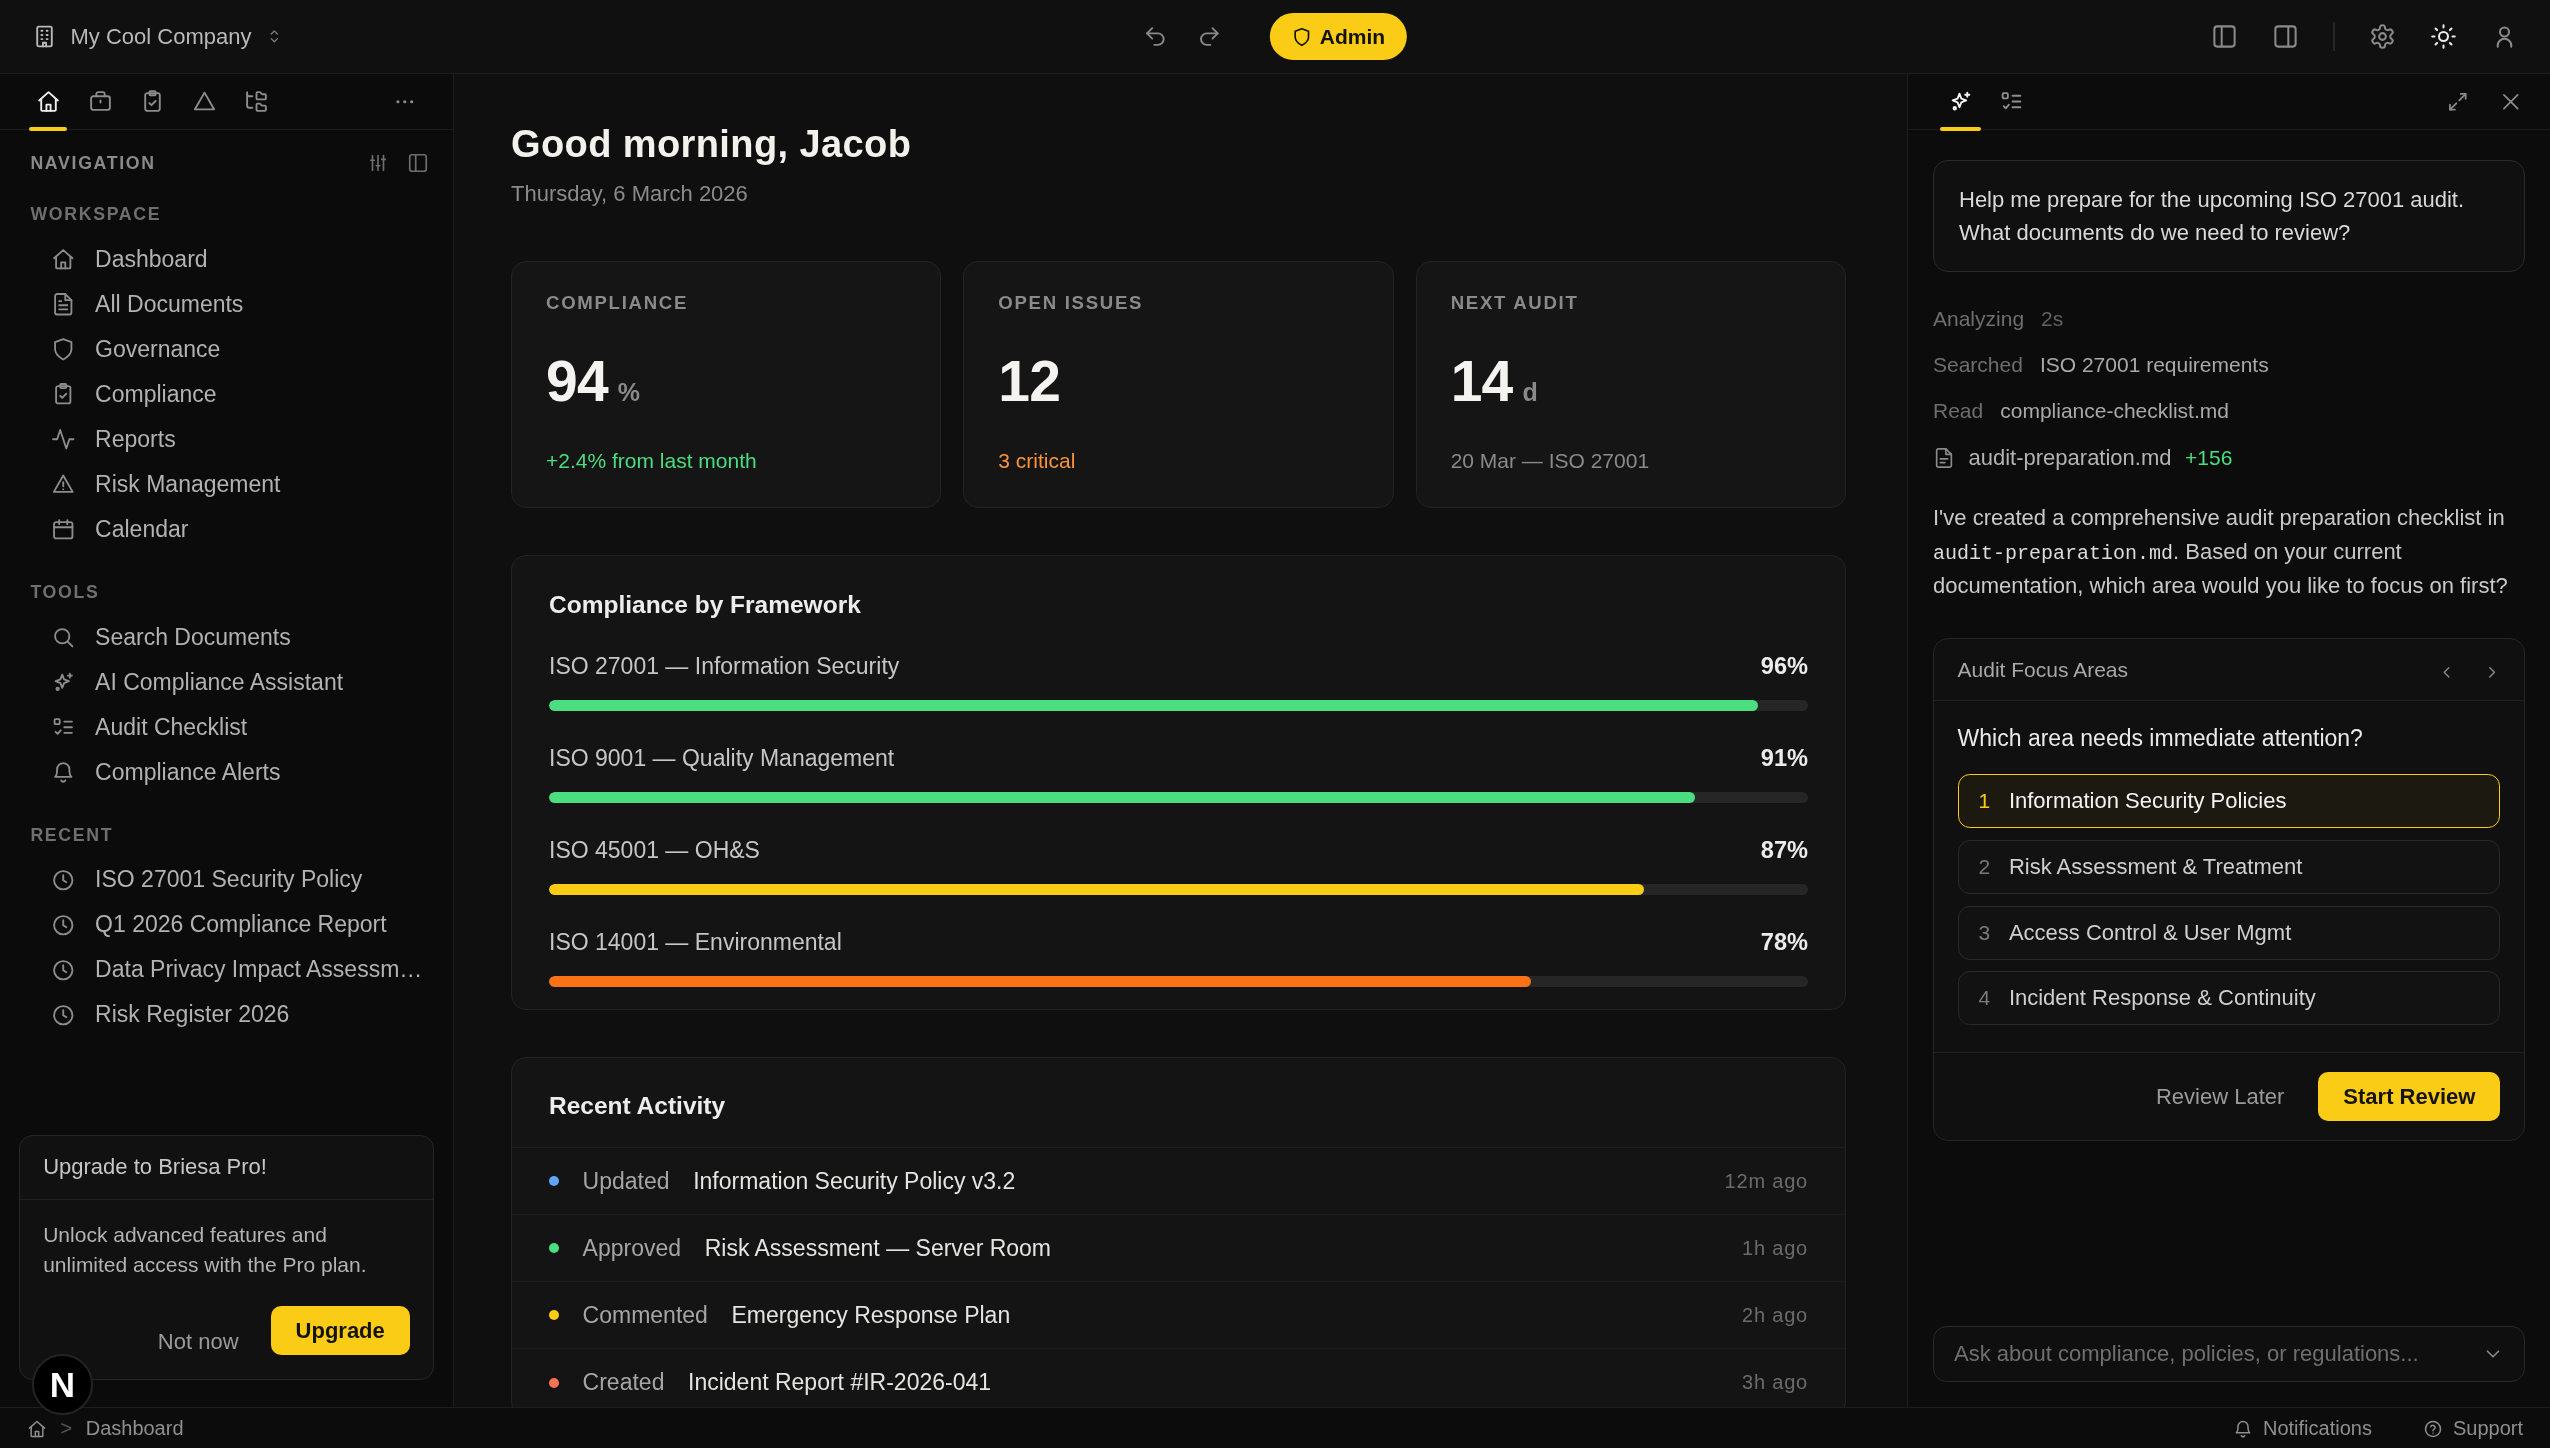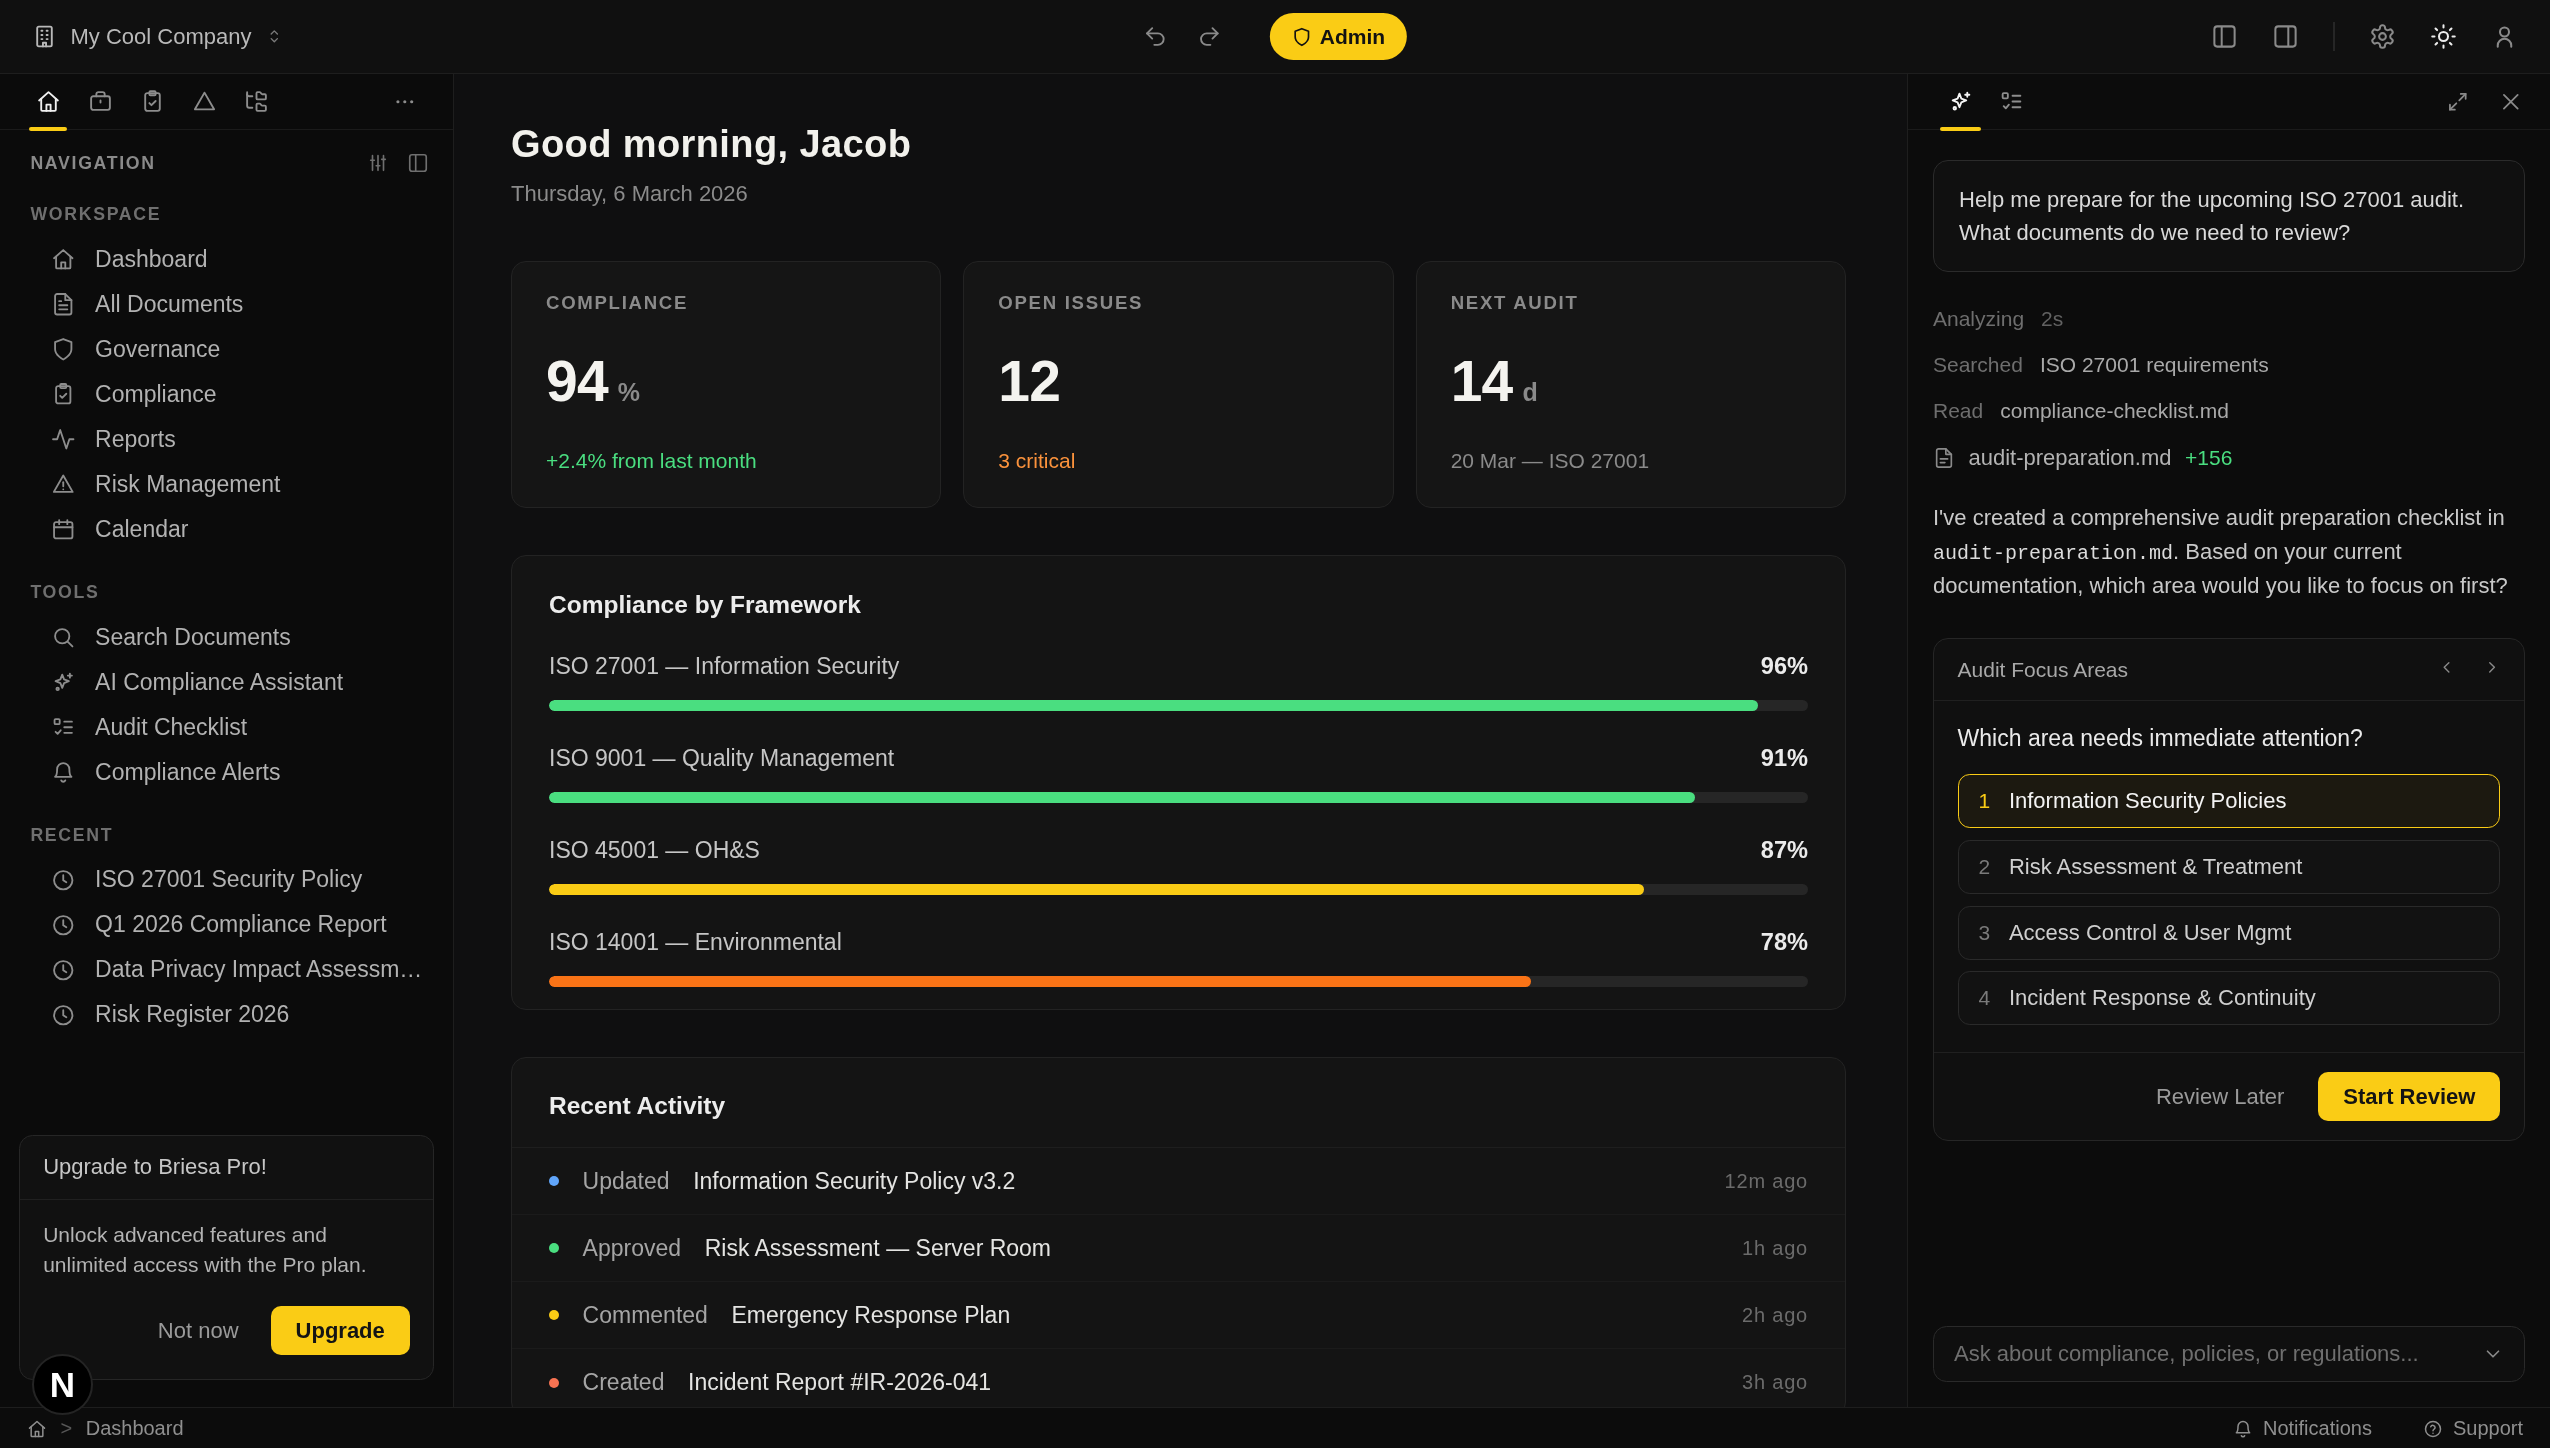--- a/index.html
+++ b/index.html
@@ -55,21 +55,21 @@
   .section { margin-top:30px; }
   .section-label { font-size:17.7px; letter-spacing:1.7px; font-weight:700; color:#6f6f6f; padding-left:11.8px; margin-bottom:11.8px; }
   .nav-item {
     height:45px; display:flex; align-items:center; gap:20px; padding-left:32px;
     font-size:23px; color:#b2b2b2; border-radius:8.4px; cursor:pointer;
   }
   .nav-item .nicon { color:#8d8d8d; }
   .upgrade-card { margin:0 18.6px 27px; border:1.7px solid #262626; border-radius:13.5px; background:#111111; }
   .upgrade-head { padding:18.6px 23.6px; font-size:22px; color:#c6c6c6; border-bottom:1.7px solid #202020; }
   .upgrade-body { padding:20px 23.6px 0; font-size:21px; line-height:1.45; color:#b3b3b3; }
-  .upgrade-actions { display:flex; justify-content:flex-end; align-items:center; gap:32px; padding:25px 23.6px 23.6px; }
+  .upgrade-actions { display:flex; justify-content:flex-end; align-items:flex-end; gap:32px; padding:25px 23.6px 23.6px; }
   .ghost-btn { font-size:22px; color:#9a9a9a; cursor:pointer; }
   .yellow-btn { background:#facc15; color:#141414; border:none; border-radius:10px; padding:11.8px 25px; font-size:22px; font-weight:700; cursor:pointer; font-family:"Liberation Sans", sans-serif; }
 
   
   .main { flex:1; background:#0f0f10; padding:49px 61px 0 57px; overflow:hidden; }
   .greeting { font-size:38px; font-weight:700; color:#f2f1ec; letter-spacing:0.4px; }
   .date { margin-top:15px; font-size:22px; color:#8b8b8b; }
 
   .stats { margin-top:54px; display:grid; grid-template-columns:repeat(3,1fr); gap:22px; }
   .stat-card { background:#151515; border:1.7px solid #232323; border-radius:15px; padding:30px 34px 34px; }
@@ -111,21 +111,21 @@
   .step .s-label { color:#6e6e6e; }
   .step .s-val { color:#a9a9a9; }
   .step.dim .s-val { color:#626262; }
   .file-row { display:flex; align-items:center; gap:13.5px; margin-bottom:8.4px; font-size:22px; color:#8a8a8a; }
   .file-name { color:#b3b3b3; }
   .file-badge { font-size:21px; }
   .response { margin-top:30px; font-size:22px; line-height:1.55; color:#c9c9c9; }
   .response code { font-family:"Liberation Mono", monospace; font-size:20px; color:#dcdcdc; }
 
   .focus-card { margin-top:35px; border:1.7px solid #262626; border-radius:15px; background:#101010; }
-  .focus-head { display:flex; align-items:flex-start; justify-content:space-between; padding:18.6px 23.6px; border-bottom:1.7px solid #202020; }
+  .focus-head { display:flex; align-items:flex-end; justify-content:space-between; padding:18.6px 23.6px; border-bottom:1.7px solid #202020; }
   .focus-title { font-size:21px; color:#a8a8a8; }
   .focus-arrows { display:flex; gap:25px; color:#8a8a8a; }
   .focus-inner { padding:23.6px 23.6px 15px; }
   .focus-q { font-size:23px; color:#eaeaea; margin-bottom:22px; }
   .option {
     height:54px; border:1.7px solid #2a2a2a; border-radius:11.8px; background:#121212;
     display:flex; align-items:center; gap:18.6px; padding:0 20px; margin-bottom:11.8px; cursor:pointer;
   }
   .option .num { font-size:21px; color:#7a7a7a; }
   .option .olabel { font-size:22px; color:#cfcfcf; }

